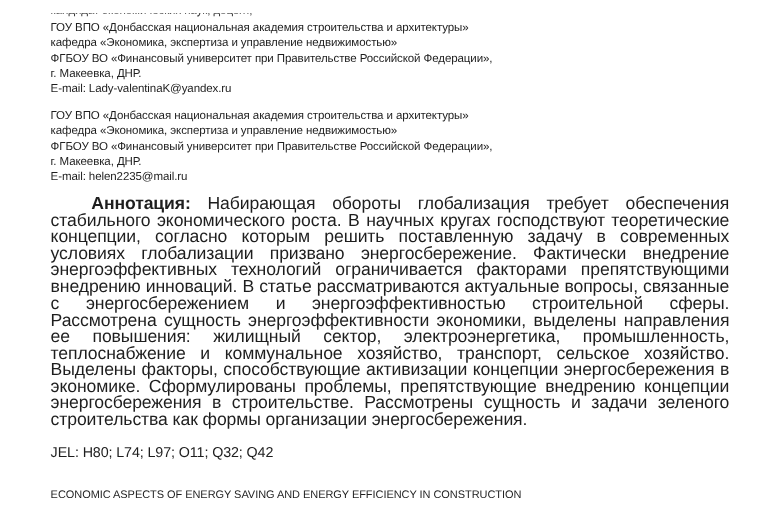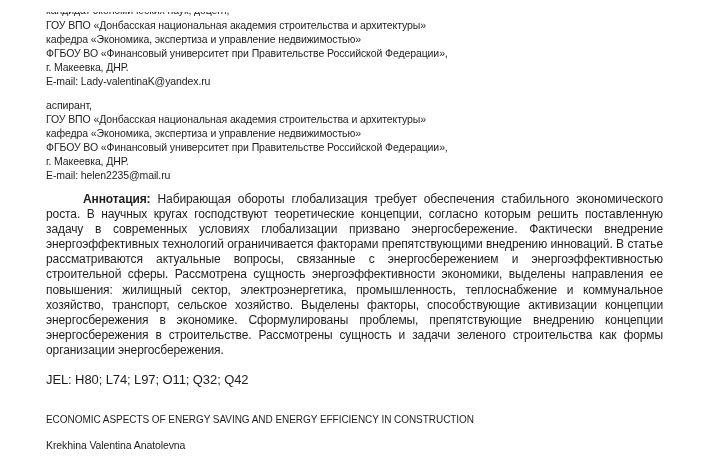--- a/index.html
+++ b/index.html
@@ -38,21 +38,21 @@
   .author-name {
     margin: 8px 0 0 0;
     font-size: 14.5px;
     font-weight: normal;
     line-height: 16px;
     letter-spacing: -0.1px;
     color: #1a1a1a;
   }
   .para {
     margin: 10px 0 0 0;
-    font-size: 12px;
+    font-size: 16px;
     line-height: 15.1px;
     letter-spacing: -0.1px;
     text-align: justify;
     text-indent: 37px;
   }
   .para .lbl {
     font-weight: bold;
   }
   .para .lbl::after {
     content: "\00a0";
@@ -90,21 +90,20 @@
   <div class="affil affil-1">
     <div>ГОУ ВПО «Донбасская национальная академия строительства и архитектуры»</div>
     <div>кафедра «Экономика, экспертиза и управление недвижимостью»</div>
     <div>ФГБОУ ВО «Финансовый университет при Правительстве Российской Федерации»,</div>
     <div>г. Макеевка, ДНР.</div>
     <div>E-mail: Lady-valentinaK@yandex.ru</div>
   </div>
 
 
   <div class="affil affil-2">
-    <div>аспирант,</div>
     <div>ГОУ ВПО «Донбасская национальная академия строительства и архитектуры»</div>
     <div>кафедра «Экономика, экспертиза и управление недвижимостью»</div>
     <div>ФГБОУ ВО «Финансовый университет при Правительстве Российской Федерации»,</div>
     <div>г. Макеевка, ДНР.</div>
     <div>E-mail: helen2235@mail.ru</div>
   </div>
 
   <p class="para abstract"><span class="lbl">Аннотация:</span><span>Набирающая обороты глобализация требует обеспечения стабильного экономического роста. В научных кругах господствуют теоретические концепции, согласно которым решить поставленную задачу в современных условиях глобализации призвано энергосбережение. Фактически внедрение энергоэффективных технологий ограничивается факторами препятствующими внедрению инноваций. В статье рассматриваются актуальные вопросы, связанные с энергосбережением и энергоэффективностью строительной сферы. Рассмотрена сущность энергоэффективности экономики, выделены направления ее повышения: жилищный сектор, электроэнергетика, промышленность, теплоснабжение и коммунальное хозяйство, транспорт, сельское хозяйство. Выделены факторы, способствующие активизации концепции энергосбережения в экономике. Сформулированы проблемы, препятствующие внедрению концепции энергосбережения в строительстве. Рассмотрены сущность и задачи зеленого строительства как формы организации энергосбережения.</span></p>
 
 

